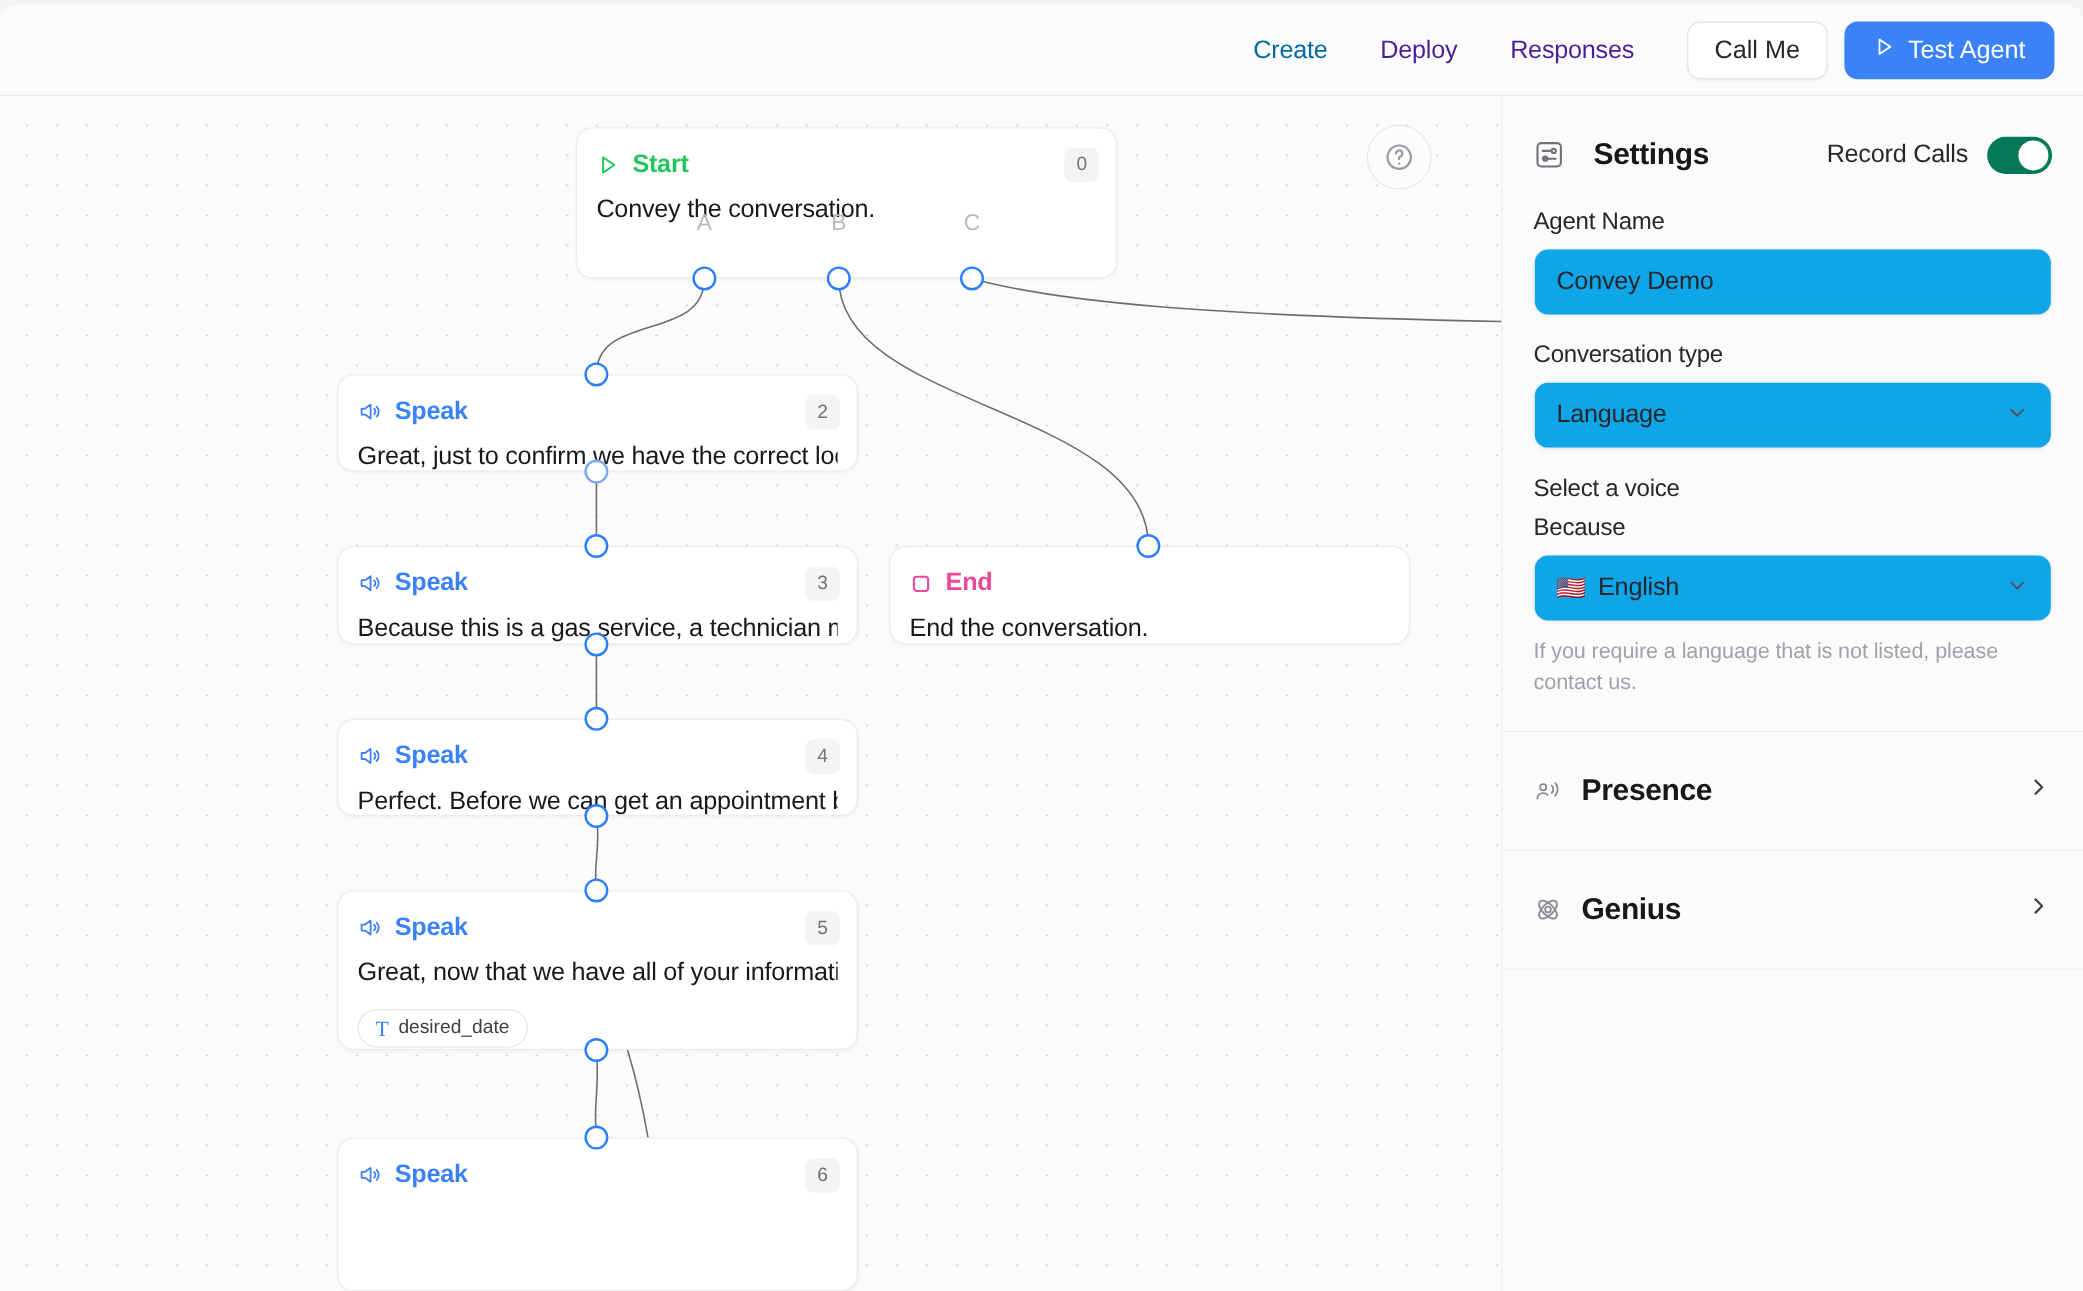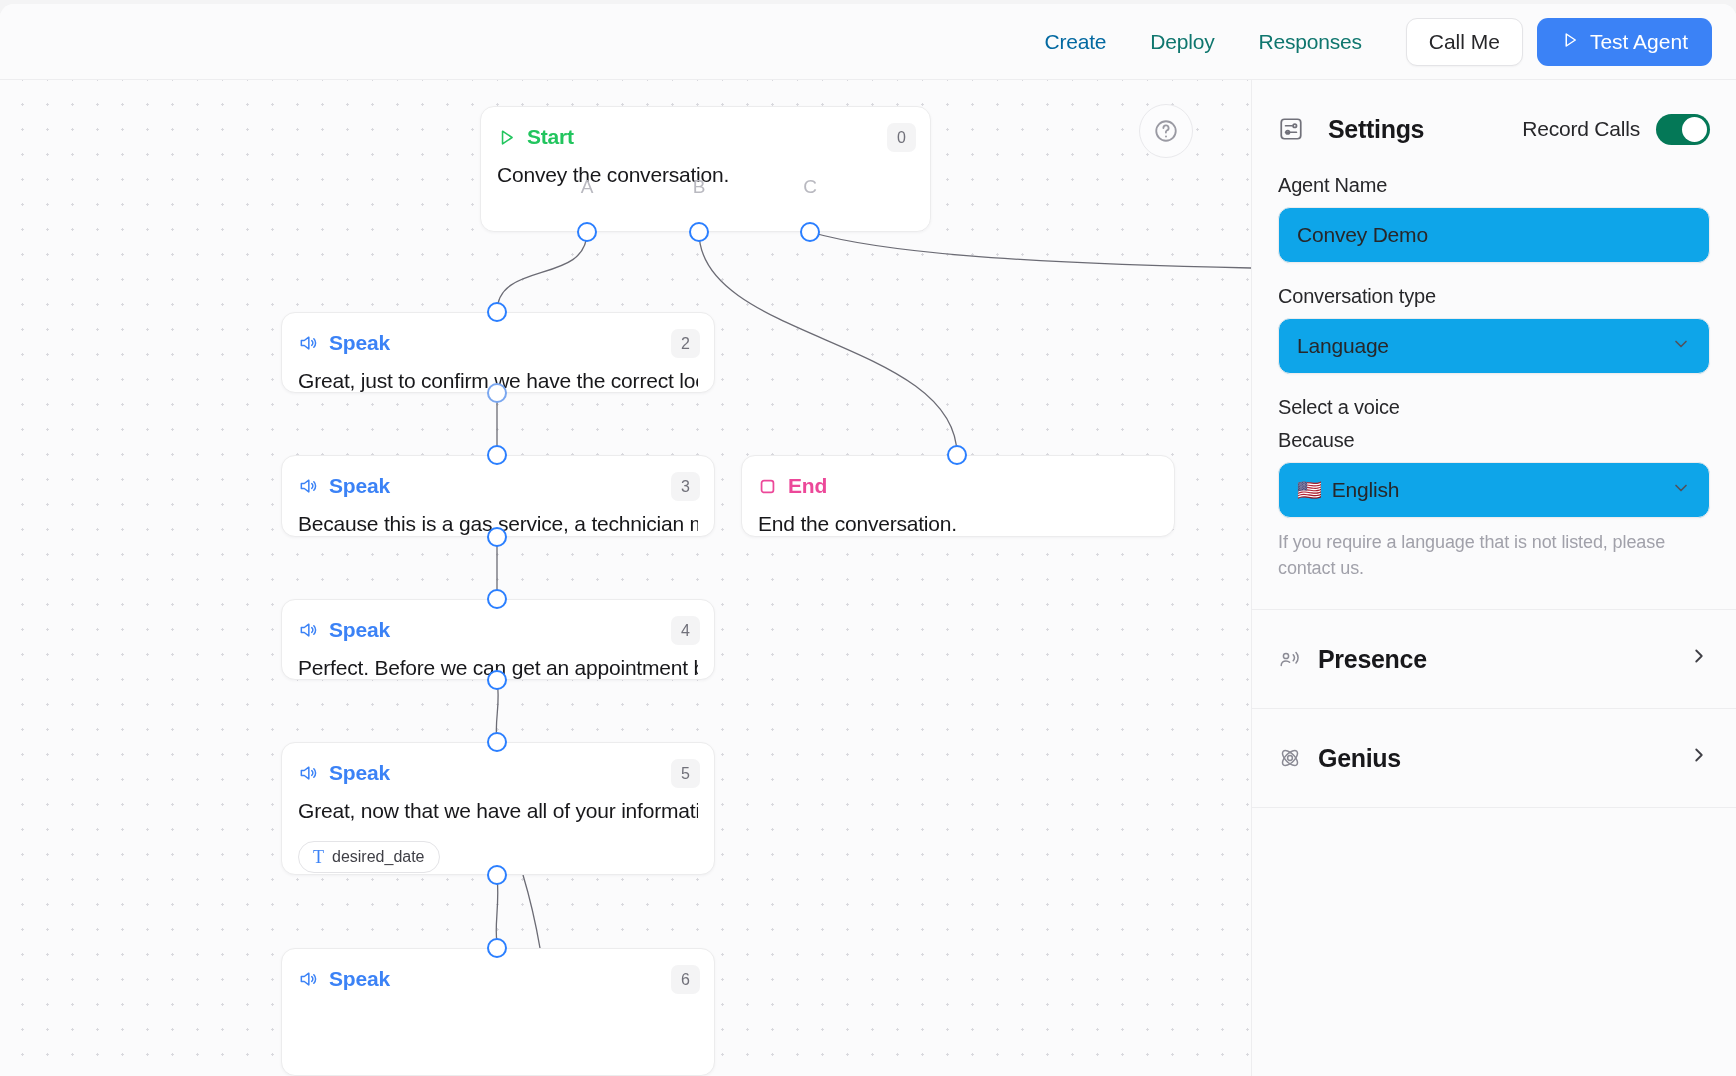--- a/index.html
+++ b/index.html
@@ -30,21 +30,21 @@
     background: #fbfbfc;
     border-bottom: 1px solid #ededef;
     display: flex;
     align-items: center;
     justify-content: flex-end;
     padding-right: 24px;
     gap: 0;
   }
   .nav-link {
     font-size: 21px;
-    color: #0f766e;
+    color: #4c1d95;
     padding: 0 22px;
     cursor: pointer;
     letter-spacing: -0.2px;
   }
   .nav-link.active { color: #0369a1; }
   .btn-callme {
     margin-left: 22px;
     background: #ffffff;
     border: 1px solid #e4e4e7;
     border-radius: 11px;

